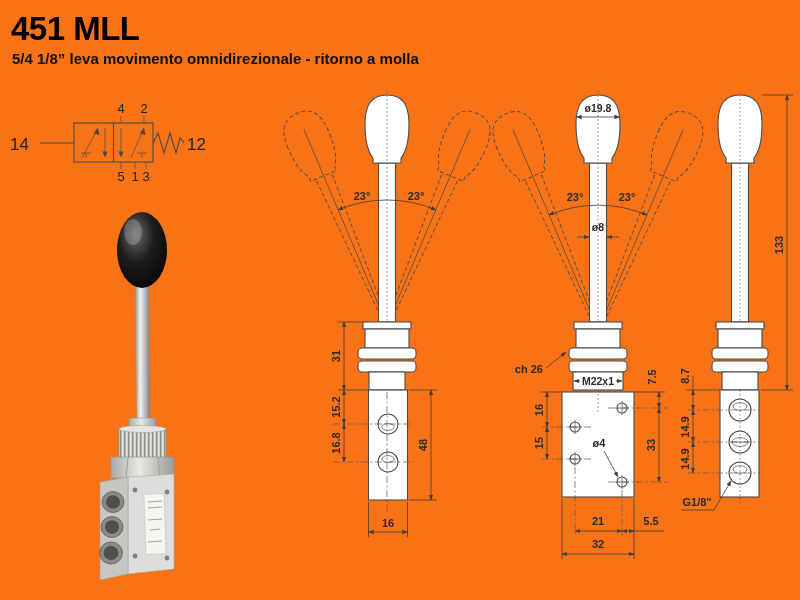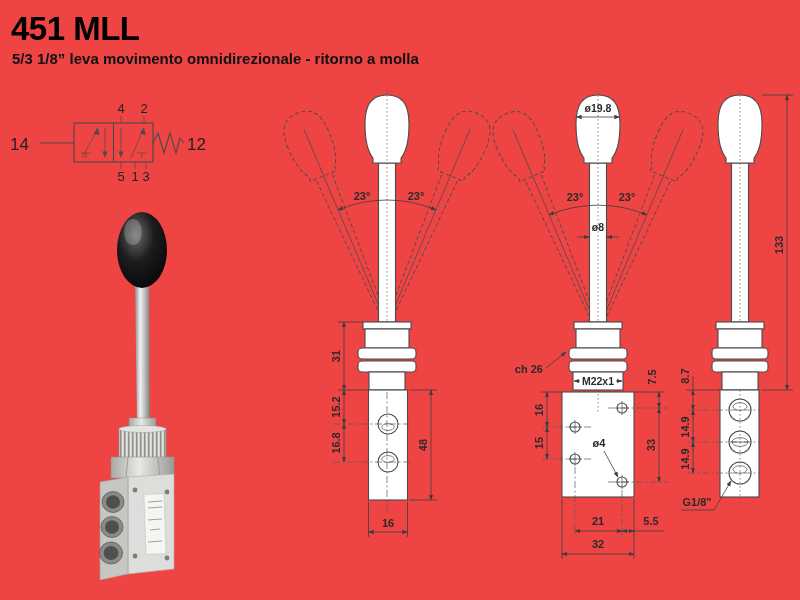--- a/index.html
+++ b/index.html
@@ -1,16 +1,16 @@
 <!DOCTYPE html>
 <html><head>
 <meta charset="utf-8">
 <style>
   html,body{margin:0;padding:0;background:#ffffff;}
-  .page{position:relative;width:800px;height:600px;background:#ef4444;overflow:hidden;
+  .page{position:relative;width:800px;height:600px;background:#f97316;overflow:hidden;
         font-family:"Liberation Sans",sans-serif;}
   .title{position:absolute;left:11px;top:10px;font-size:33px;font-weight:bold;
          letter-spacing:-0.5px;color:#000;}
   .sub-it{position:absolute;left:12px;top:50px;font-size:15px;font-weight:bold;color:#111;}
   .sub-en{position:absolute;left:12px;top:71px;font-size:13px;font-weight:bold;
           font-style:italic;color:#1a1a1a;}
   svg text{font-family:"Liberation Sans",sans-serif;}
   .ln{stroke:#4a4a4a;stroke-width:1.1;fill:none}
   .lnf{stroke:#4a4a4a;stroke-width:1.1;fill:#fff}
   .thin{stroke:#4a4a4a;stroke-width:.7;fill:none}
@@ -23,21 +23,21 @@
   .dtx2{font-size:10.5px;font-weight:bold;fill:#2b2b2b}
   .stx{font-size:13px;fill:#222}
   .ptx{font-size:17px;fill:#222}
 </style>
 </head>
 <body>
 
 <div class="page">
 
   <div class="title">451 MLL</div>
-  <div class="sub-it">5/3 1/8” leva movimento omnidirezionale - ritorno a molla</div>
+  <div class="sub-it">5/4 1/8” leva movimento omnidirezionale - ritorno a molla</div>
 
   <svg style="position:absolute;left:0;top:100px" width="220" height="88" viewBox="0 100 220 88">
     <g>
       <line class="ln" x1="40" y1="143" x2="74" y2="143"></line>
       <rect class="ln" x="74" y="123" width="79" height="39"></rect>
       <line class="ln" x1="113.5" y1="123" x2="113.5" y2="162"></line>
 
       <line class="thin" x1="82" y1="158" x2="97" y2="130"></line>
       <polygon fill="#4a4a4a" points="97.8,127.5 93.6,133.4 99.6,135.2"></polygon>
       <line class="thin" x1="81" y1="153" x2="91" y2="153"></line>

